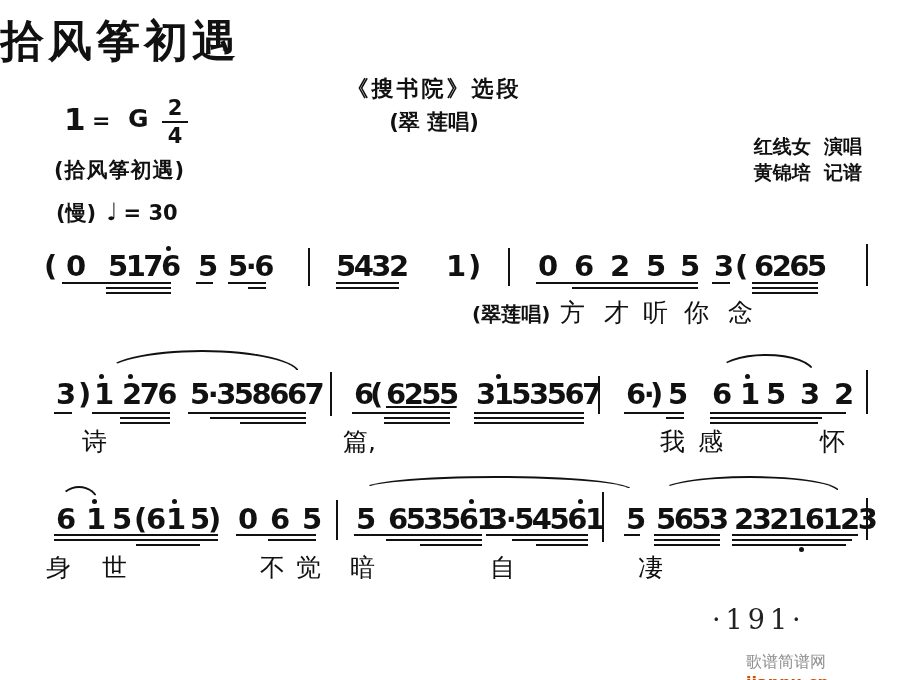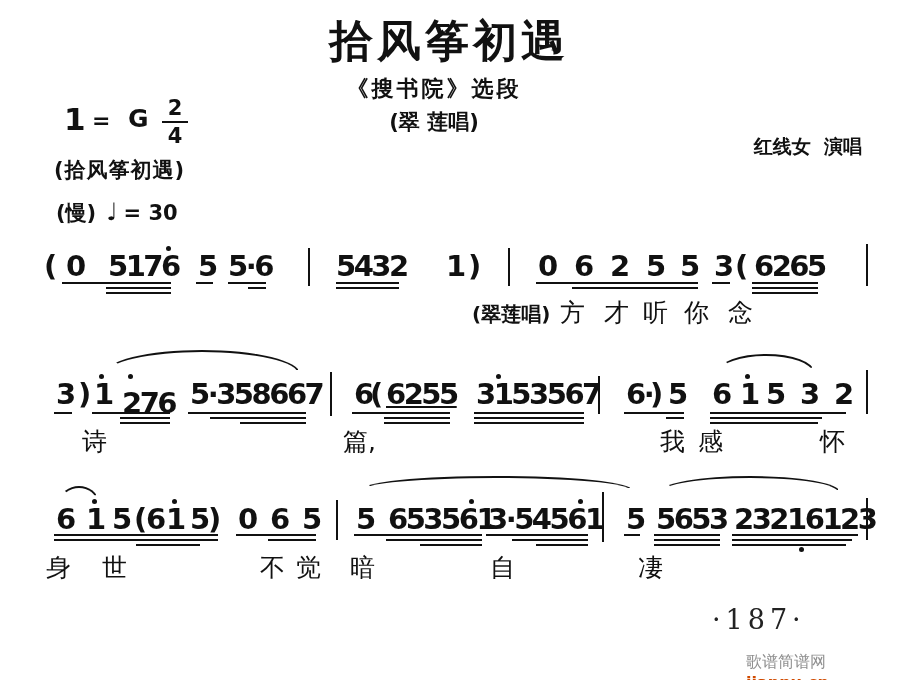--- a/index.html
+++ b/index.html
@@ -1,19 +1,19 @@
 <!DOCTYPE html>
 <html><head>
 <meta charset="utf-8">
 <style>
   html,body{margin:0;padding:0;background:#ffffff;}
   #page{position:relative;width:898px;height:680px;background:#ffffff;overflow:hidden;
         font-family:"DejaVu Sans","Liberation Sans",sans-serif;color:#111;}
   .abs{position:absolute;}
-  #title{left:0;right:0;top:12px;text-align:center;font-size:44px;font-weight:bold;letter-spacing:4px;}
+  #title{left:0;right:0;top:12px;text-align:left;font-size:44px;font-weight:bold;letter-spacing:4px;}
   #subtitle{left:0;right:0;top:74px;text-align:center;font-size:22px;font-weight:bold;letter-spacing:3px;margin-left:-30px;}
   #singer{left:0;right:0;top:108px;text-align:center;font-size:21px;font-weight:bold;margin-left:-30px;}
   .credit{right:36px;font-size:19px;font-weight:bold;white-space:pre;}
   #credit1{top:134px;}
   #credit2{top:160px;}
   #key-tonic{left:64px;top:101px;font-size:31px;font-weight:bold;}
   #key-eq{left:92px;top:108px;font-size:22px;font-weight:bold;}
   #key-letter{left:128px;top:104px;font-size:25px;font-weight:bold;}
   #meter{left:160px;top:96px;width:30px;text-align:center;font-size:21px;font-weight:bold;line-height:24px;}
   #meter .bar{height:2px;background:#111;width:26px;margin:1px auto;}
@@ -34,20 +34,21 @@
   #watermark .url{color:#d04a00;font-weight:bold;}
 </style>
 </head>
 <body>
 
 <div id="page">
   <div class="abs" id="title">拾风筝初遇</div>
   <div class="abs" id="subtitle">《搜书院》选段</div>
   <div class="abs" id="singer">(翠  莲唱)</div>
   <div class="abs credit" id="credit1">红线女  演唱</div>
+  <div class="abs credit" id="credit2">黄锦培  记谱</div>
 
   <div class="abs" id="key-tonic">1</div>
   <div class="abs" id="key-eq">=</div>
   <div class="abs" id="key-letter">G</div>
   <div class="abs" id="meter">
     <div>2</div>
     <div class="bar"></div>
     <div>4</div>
   </div>
   <div class="abs" id="style-mark">(拾风筝初遇)</div>
@@ -92,21 +93,21 @@
       <div class="odot" style="left: 166px; top: 246px;"></div>
       <div class="lyr b" style="left: 472px; top: 300px;">(翠莲唱)</div>
       <div class="lyr" style="left: 560px; top: 299px;">方</div>
       <div class="lyr" style="left: 604px; top: 299px;">才</div>
       <div class="lyr" style="left: 643px; top: 299px;">听</div>
       <div class="lyr" style="left: 684px; top: 299px;">你</div>
       <div class="lyr" style="left: 728px; top: 299px;">念</div>
       <div class="tok" style="left: 56px; top: 379px;">3</div>
       <div class="tok" style="left: 78px; top: 379px;">)</div>
       <div class="tok" style="left: 94px; top: 379px;">1</div>
-      <div class="tok" style="left: 122px; top: 388px;">276</div>
+      <div class="tok" style="left: 122px; top: 379px;">276</div>
       <div class="tok" style="left: 190px; top: 379px;">5·358667</div>
       <div class="tok" style="left: 354px; top: 379px;">6</div>
       <div class="tok" style="left: 370px; top: 379px;">(</div>
       <div class="tok" style="left: 386px; top: 379px; text-decoration: underline;">6255</div>
       <div class="tok" style="left: 476px; top: 379px;">3153567</div>
       <div class="tok" style="left: 626px; top: 379px;">6·</div>
       <div class="tok" style="left: 650px; top: 379px;">)</div>
       <div class="tok" style="left: 668px; top: 379px;">5</div>
       <div class="tok" style="left: 712px; top: 379px;">6</div>
       <div class="tok" style="left: 740px; top: 379px;">1</div>
@@ -193,17 +194,17 @@
       <div class="odot" style="left: 799px; top: 547px;"></div>
       <div class="lyr" style="left: 46px; top: 554px;">身</div>
       <div class="lyr" style="left: 102px; top: 554px;">世</div>
       <div class="lyr" style="left: 260px; top: 554px;">不</div>
       <div class="lyr" style="left: 296px; top: 554px;">觉</div>
       <div class="lyr" style="left: 350px; top: 554px;">暗</div>
       <div class="lyr" style="left: 490px; top: 554px;">自</div>
       <div class="lyr" style="left: 638px; top: 554px;">凄</div>
     </div>
 
-  <div class="abs" id="pagenum">·187·</div>
+  <div class="abs" id="pagenum">·191·</div>
   <div class="abs" id="watermark">
     <span>歌谱简谱网 </span><span class="url">jianpu.cn</span>
   </div>
 </div>
 
 </body></html>

